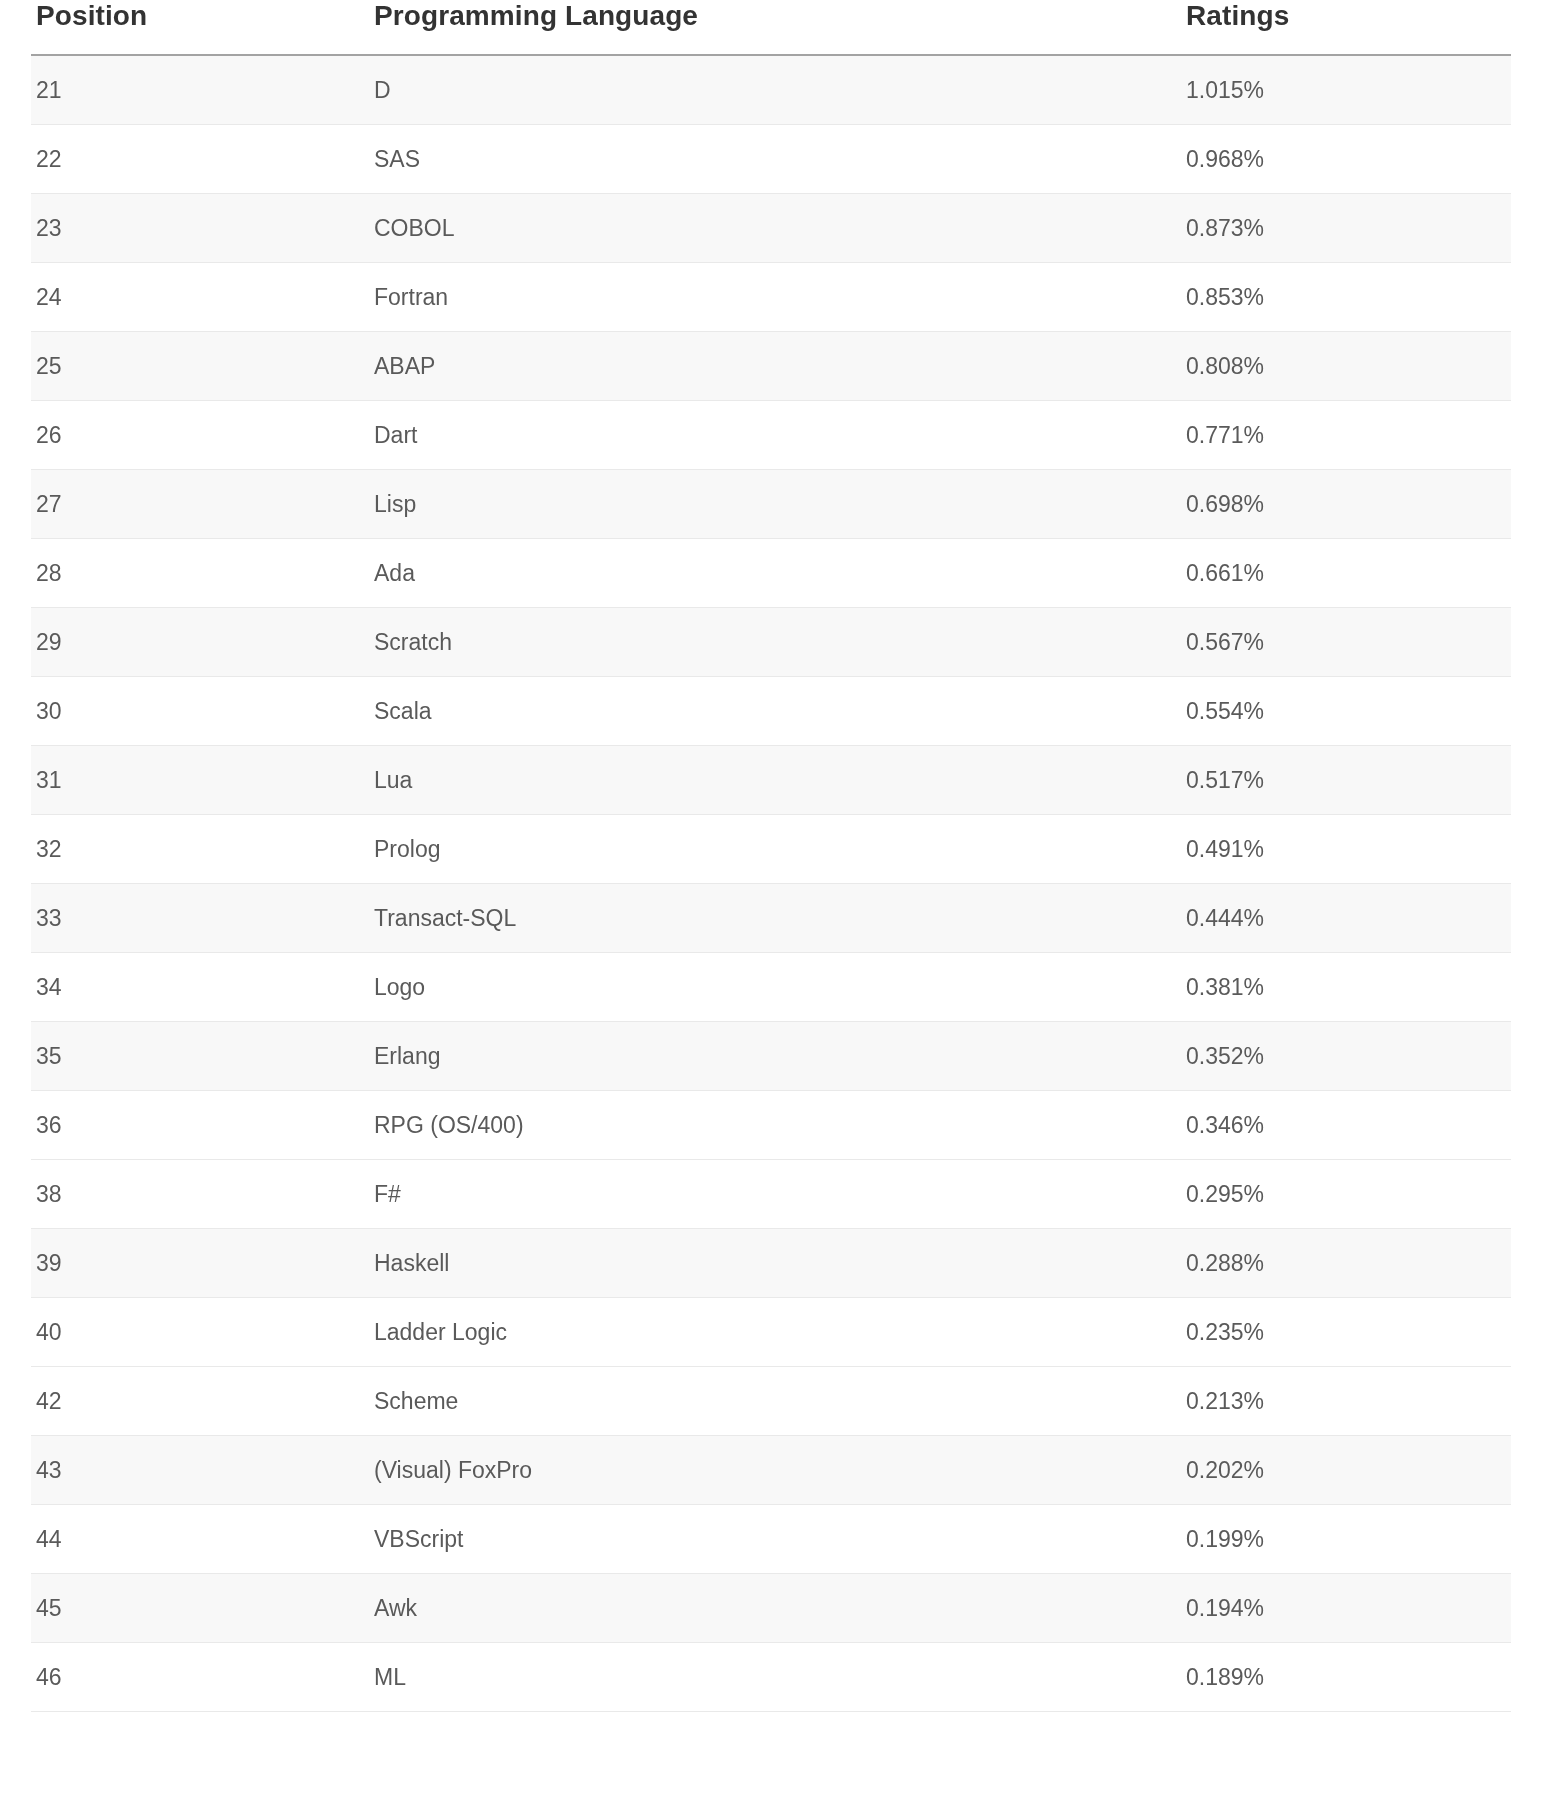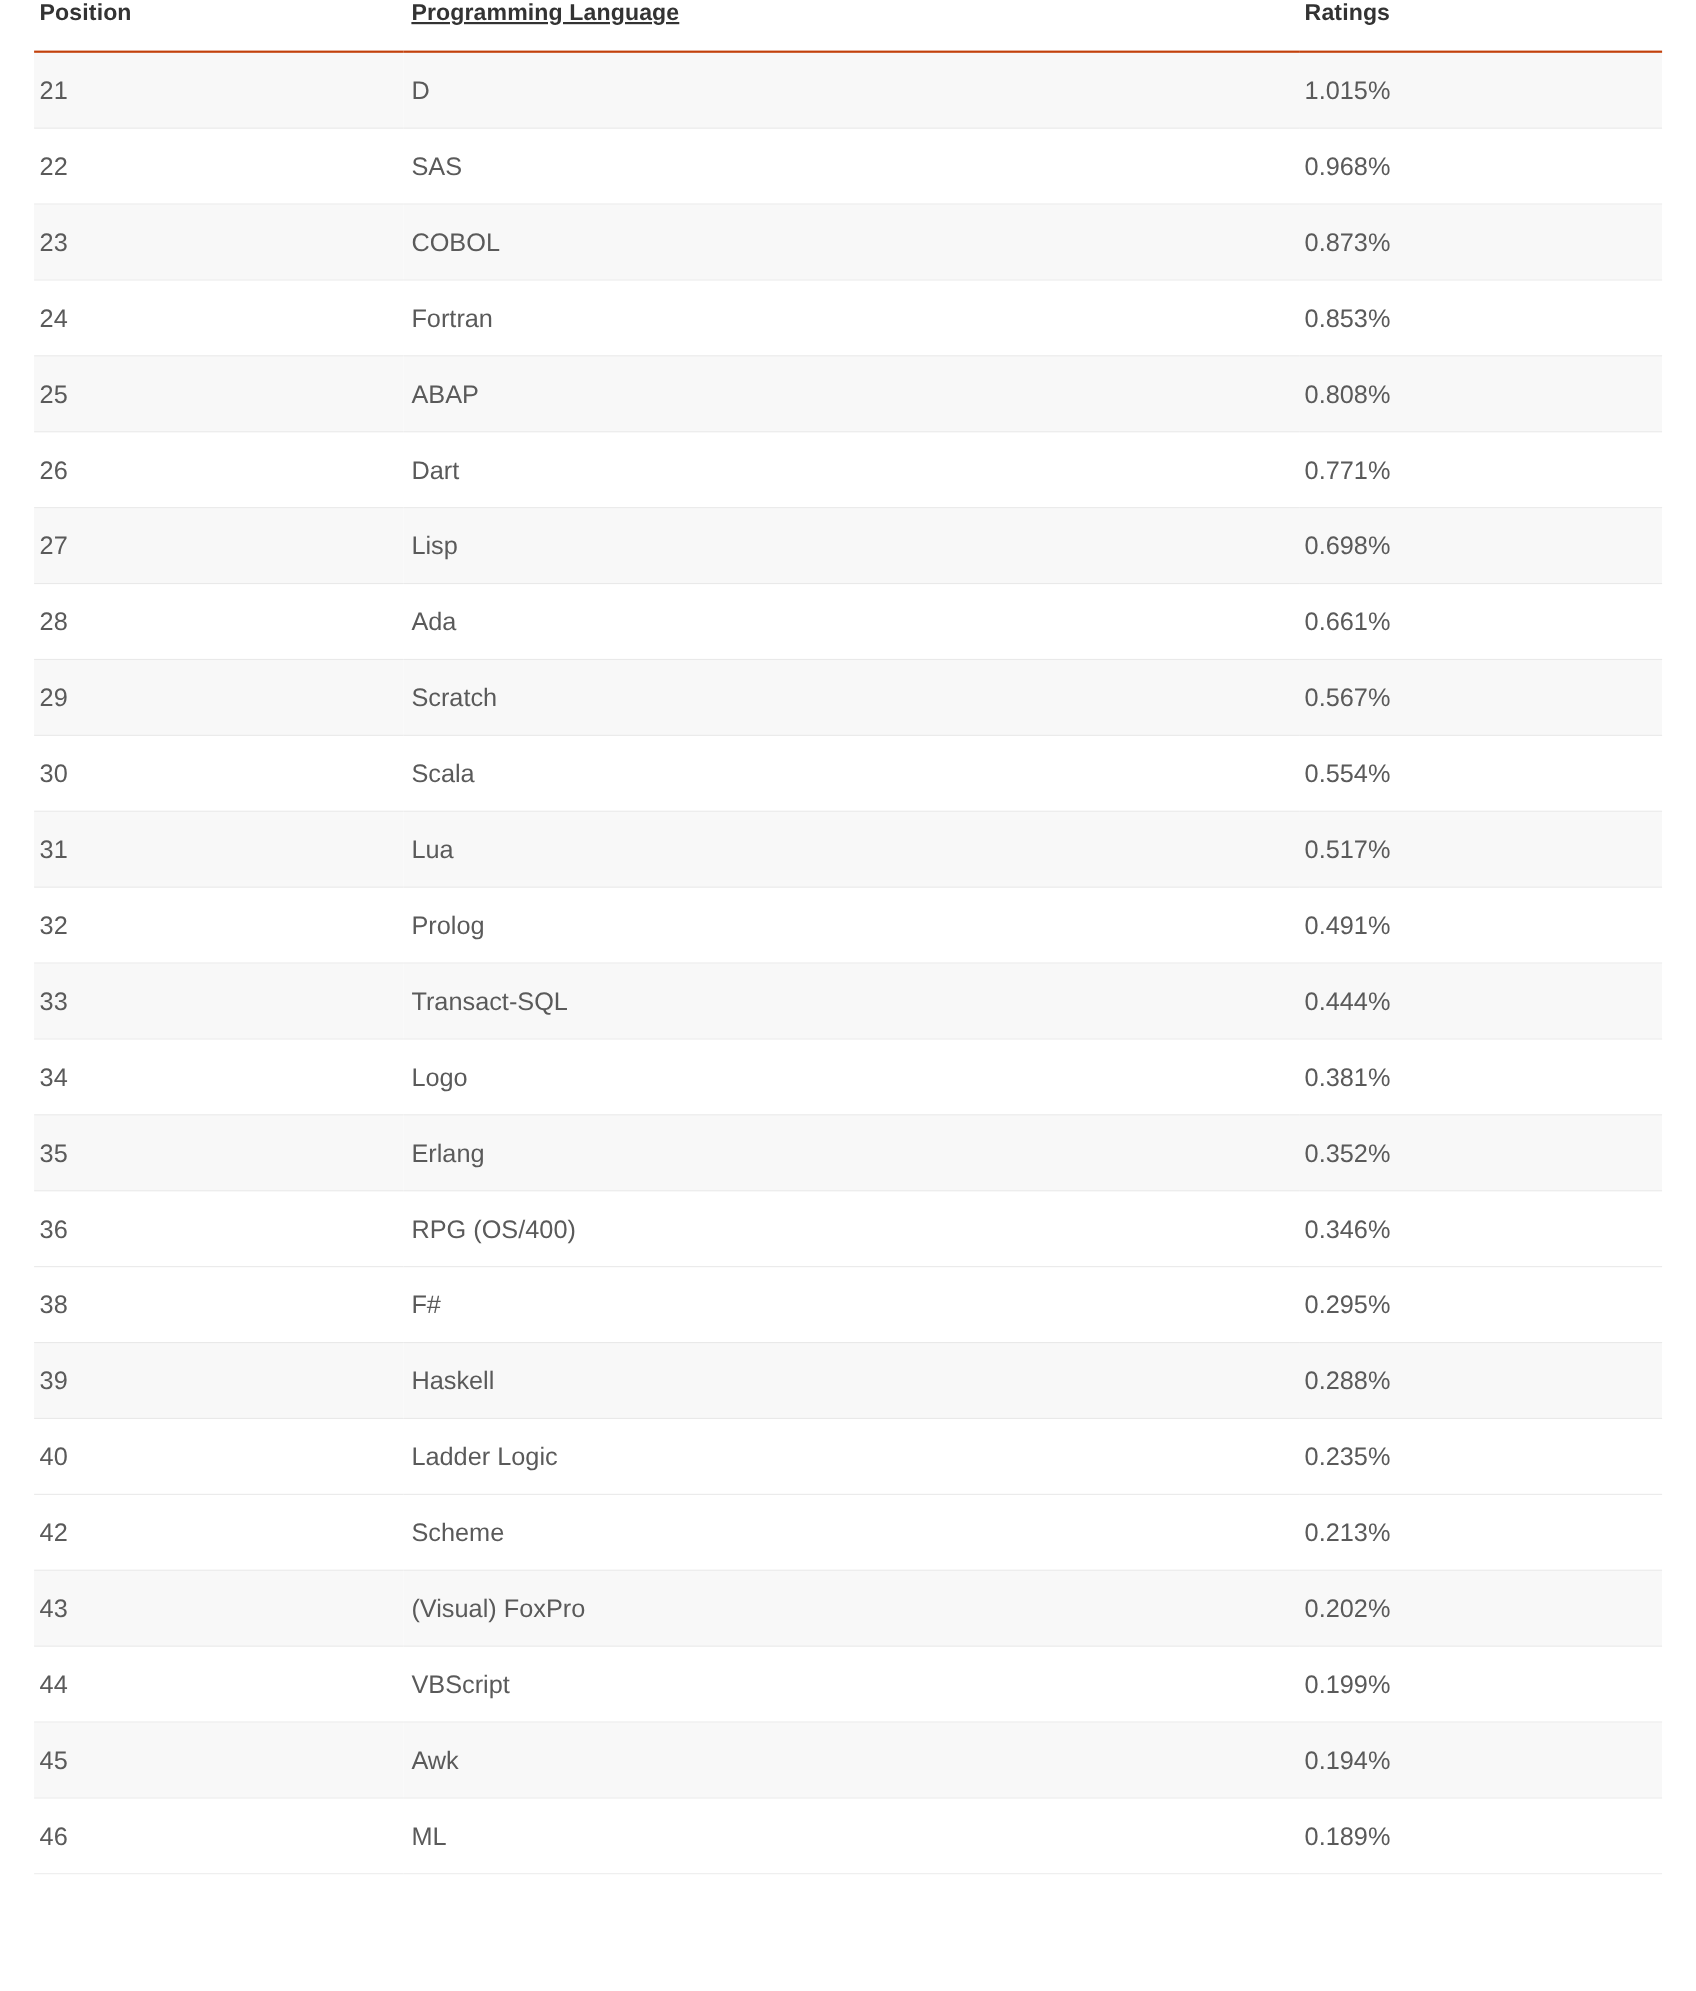--- a/index.html
+++ b/index.html
@@ -23,29 +23,29 @@
     margin: 0 31px 0 31px;
     border-collapse: collapse;
     table-layout: fixed;
   }
   table.rankings col.c-pos   { width: 336px; }
   table.rankings col.c-lang  { width: 814px; }
   table.rankings col.c-rate  { width: 330px; }
 
   thead th {
     text-align: left;
-    font-size: 21px;
+    font-size: 28px;
     font-weight: bold;
     color: #333333;
     padding: 0 0 22px 0;
-    border-bottom: 2px solid #c2410c;
+    border-bottom: 2px solid #a3a3a3;
     letter-spacing: 0.1px;
   }
   thead th.h-pos  { padding-left: 5px; }
-  thead th.h-lang { padding-left: 7px; text-decoration: underline; }
+  thead th.h-lang { padding-left: 7px; }
   thead th.h-rate { padding-left: 5px; margin-top: 48px; }
 
   tbody td {
     font-size: 23px;
     font-weight: normal;
     color: #5a5a5a;
     padding: 20px 0 20px 0;
     border-bottom: 1px solid #e9e9e9;
     vertical-align: middle;
     line-height: 28px;

